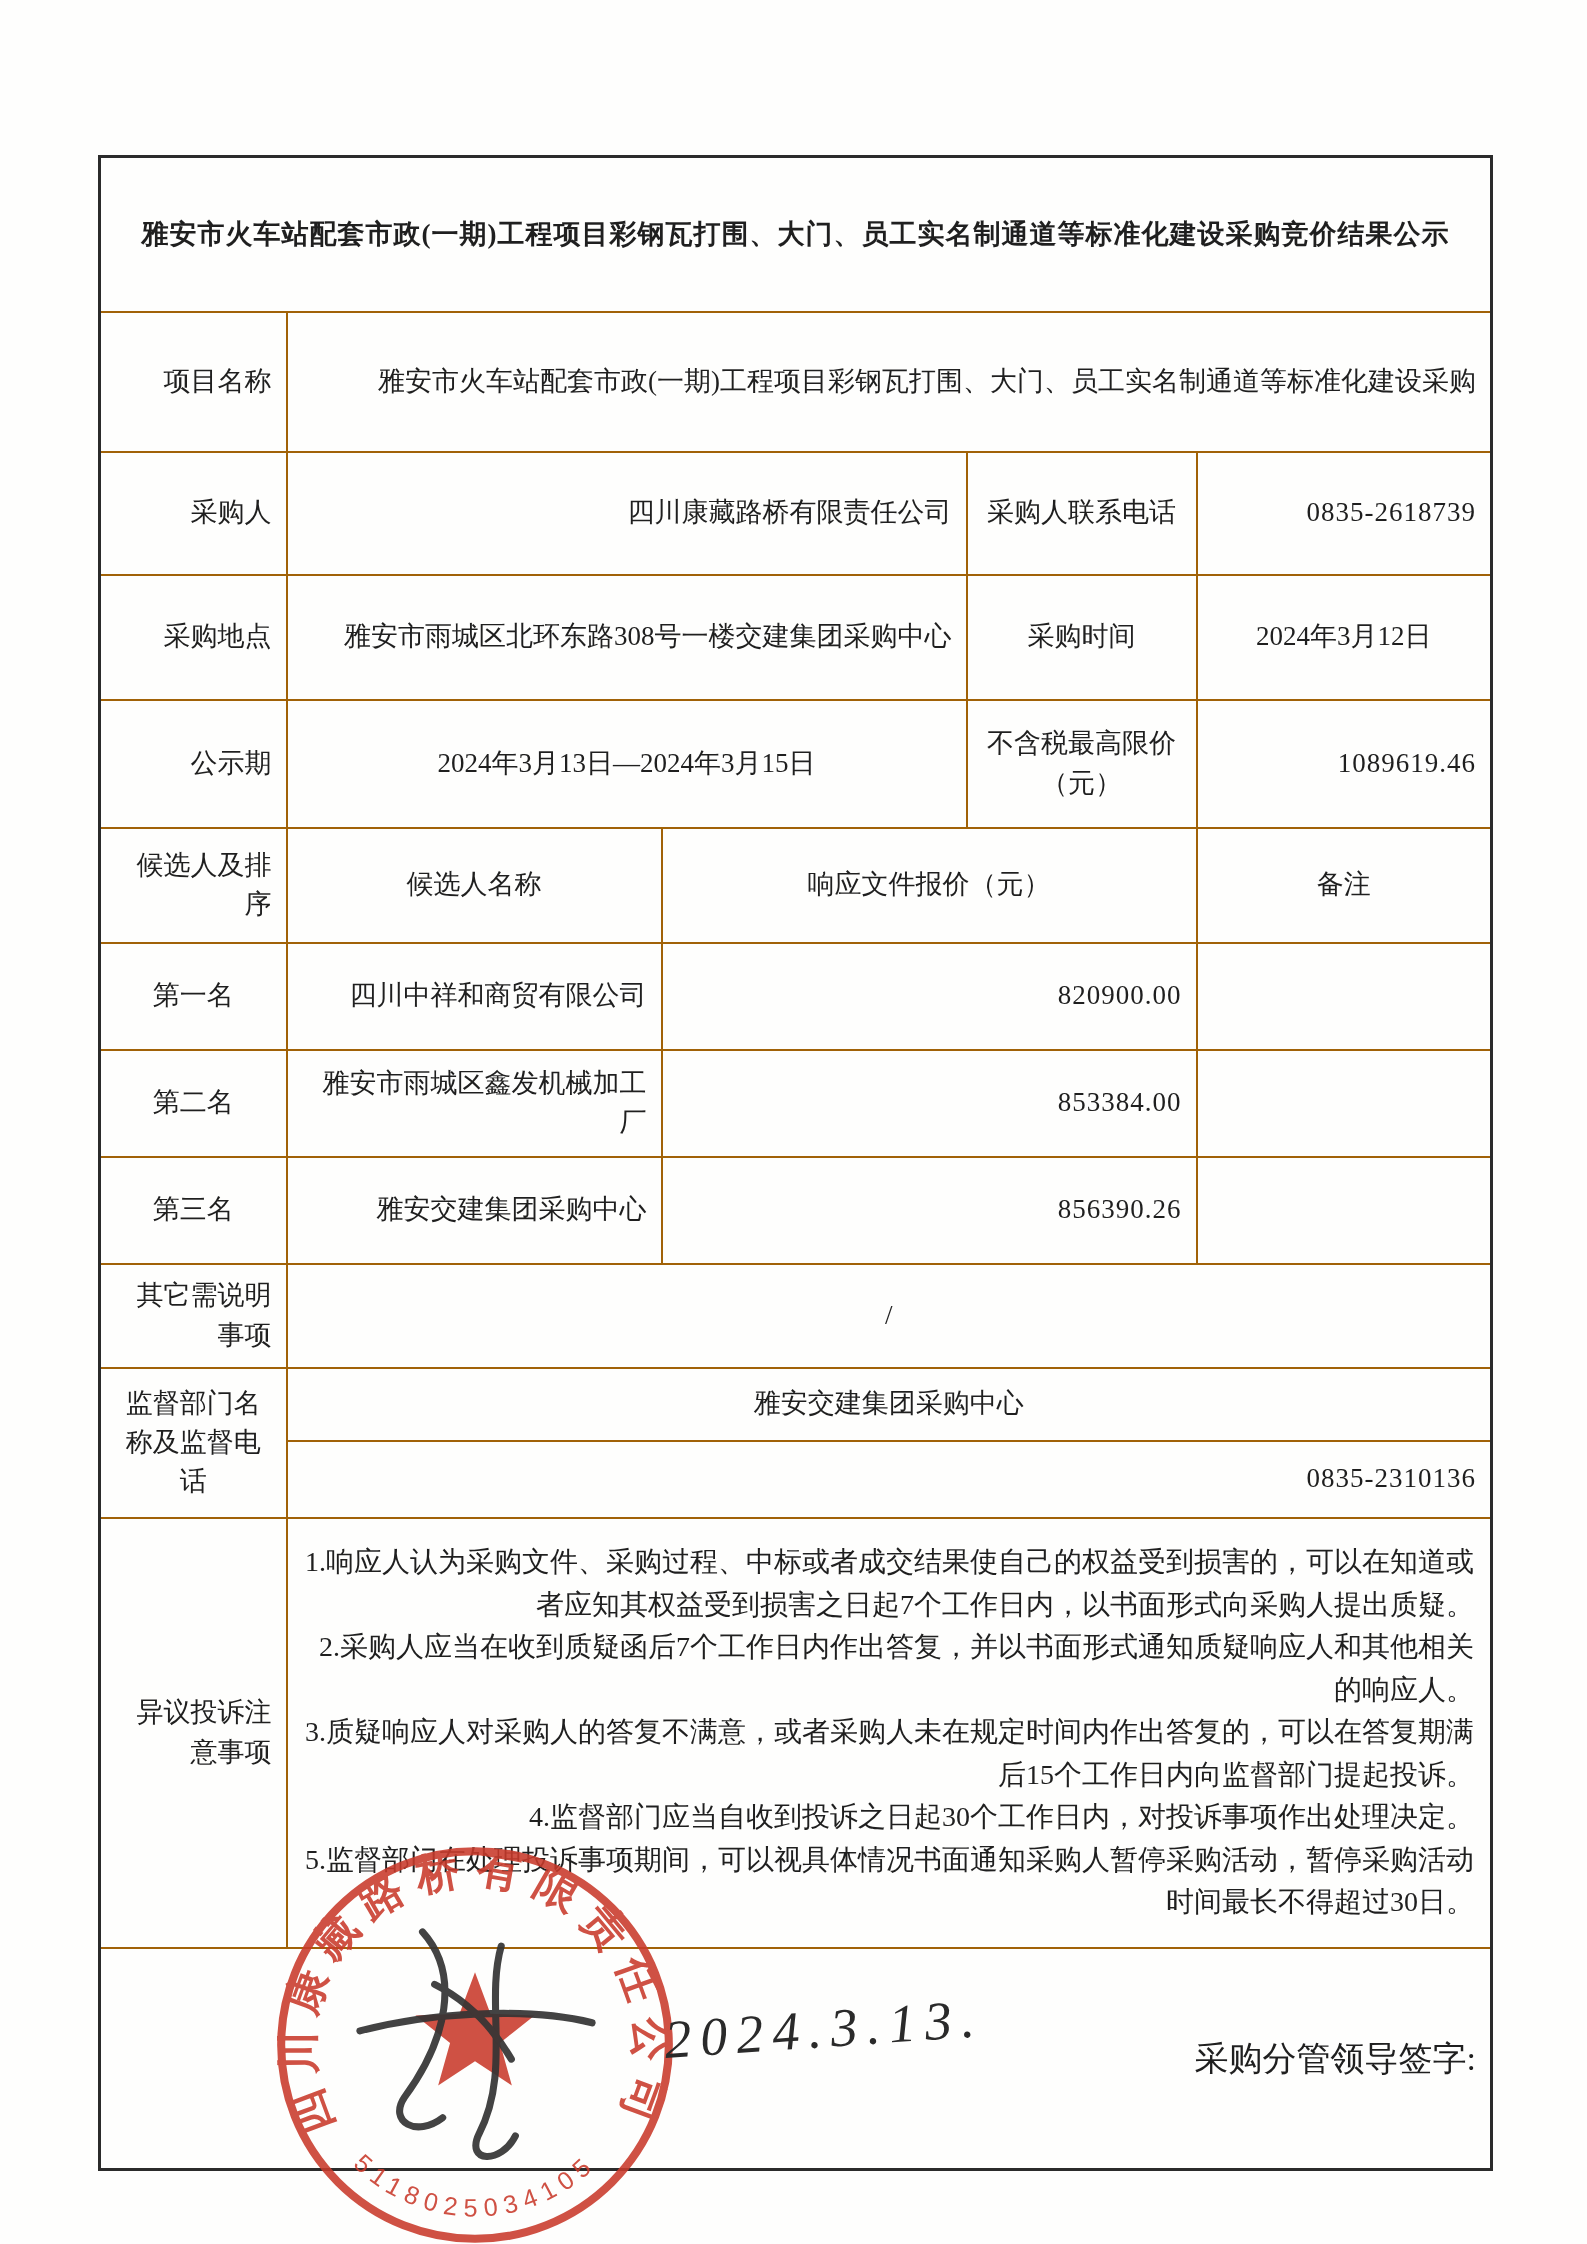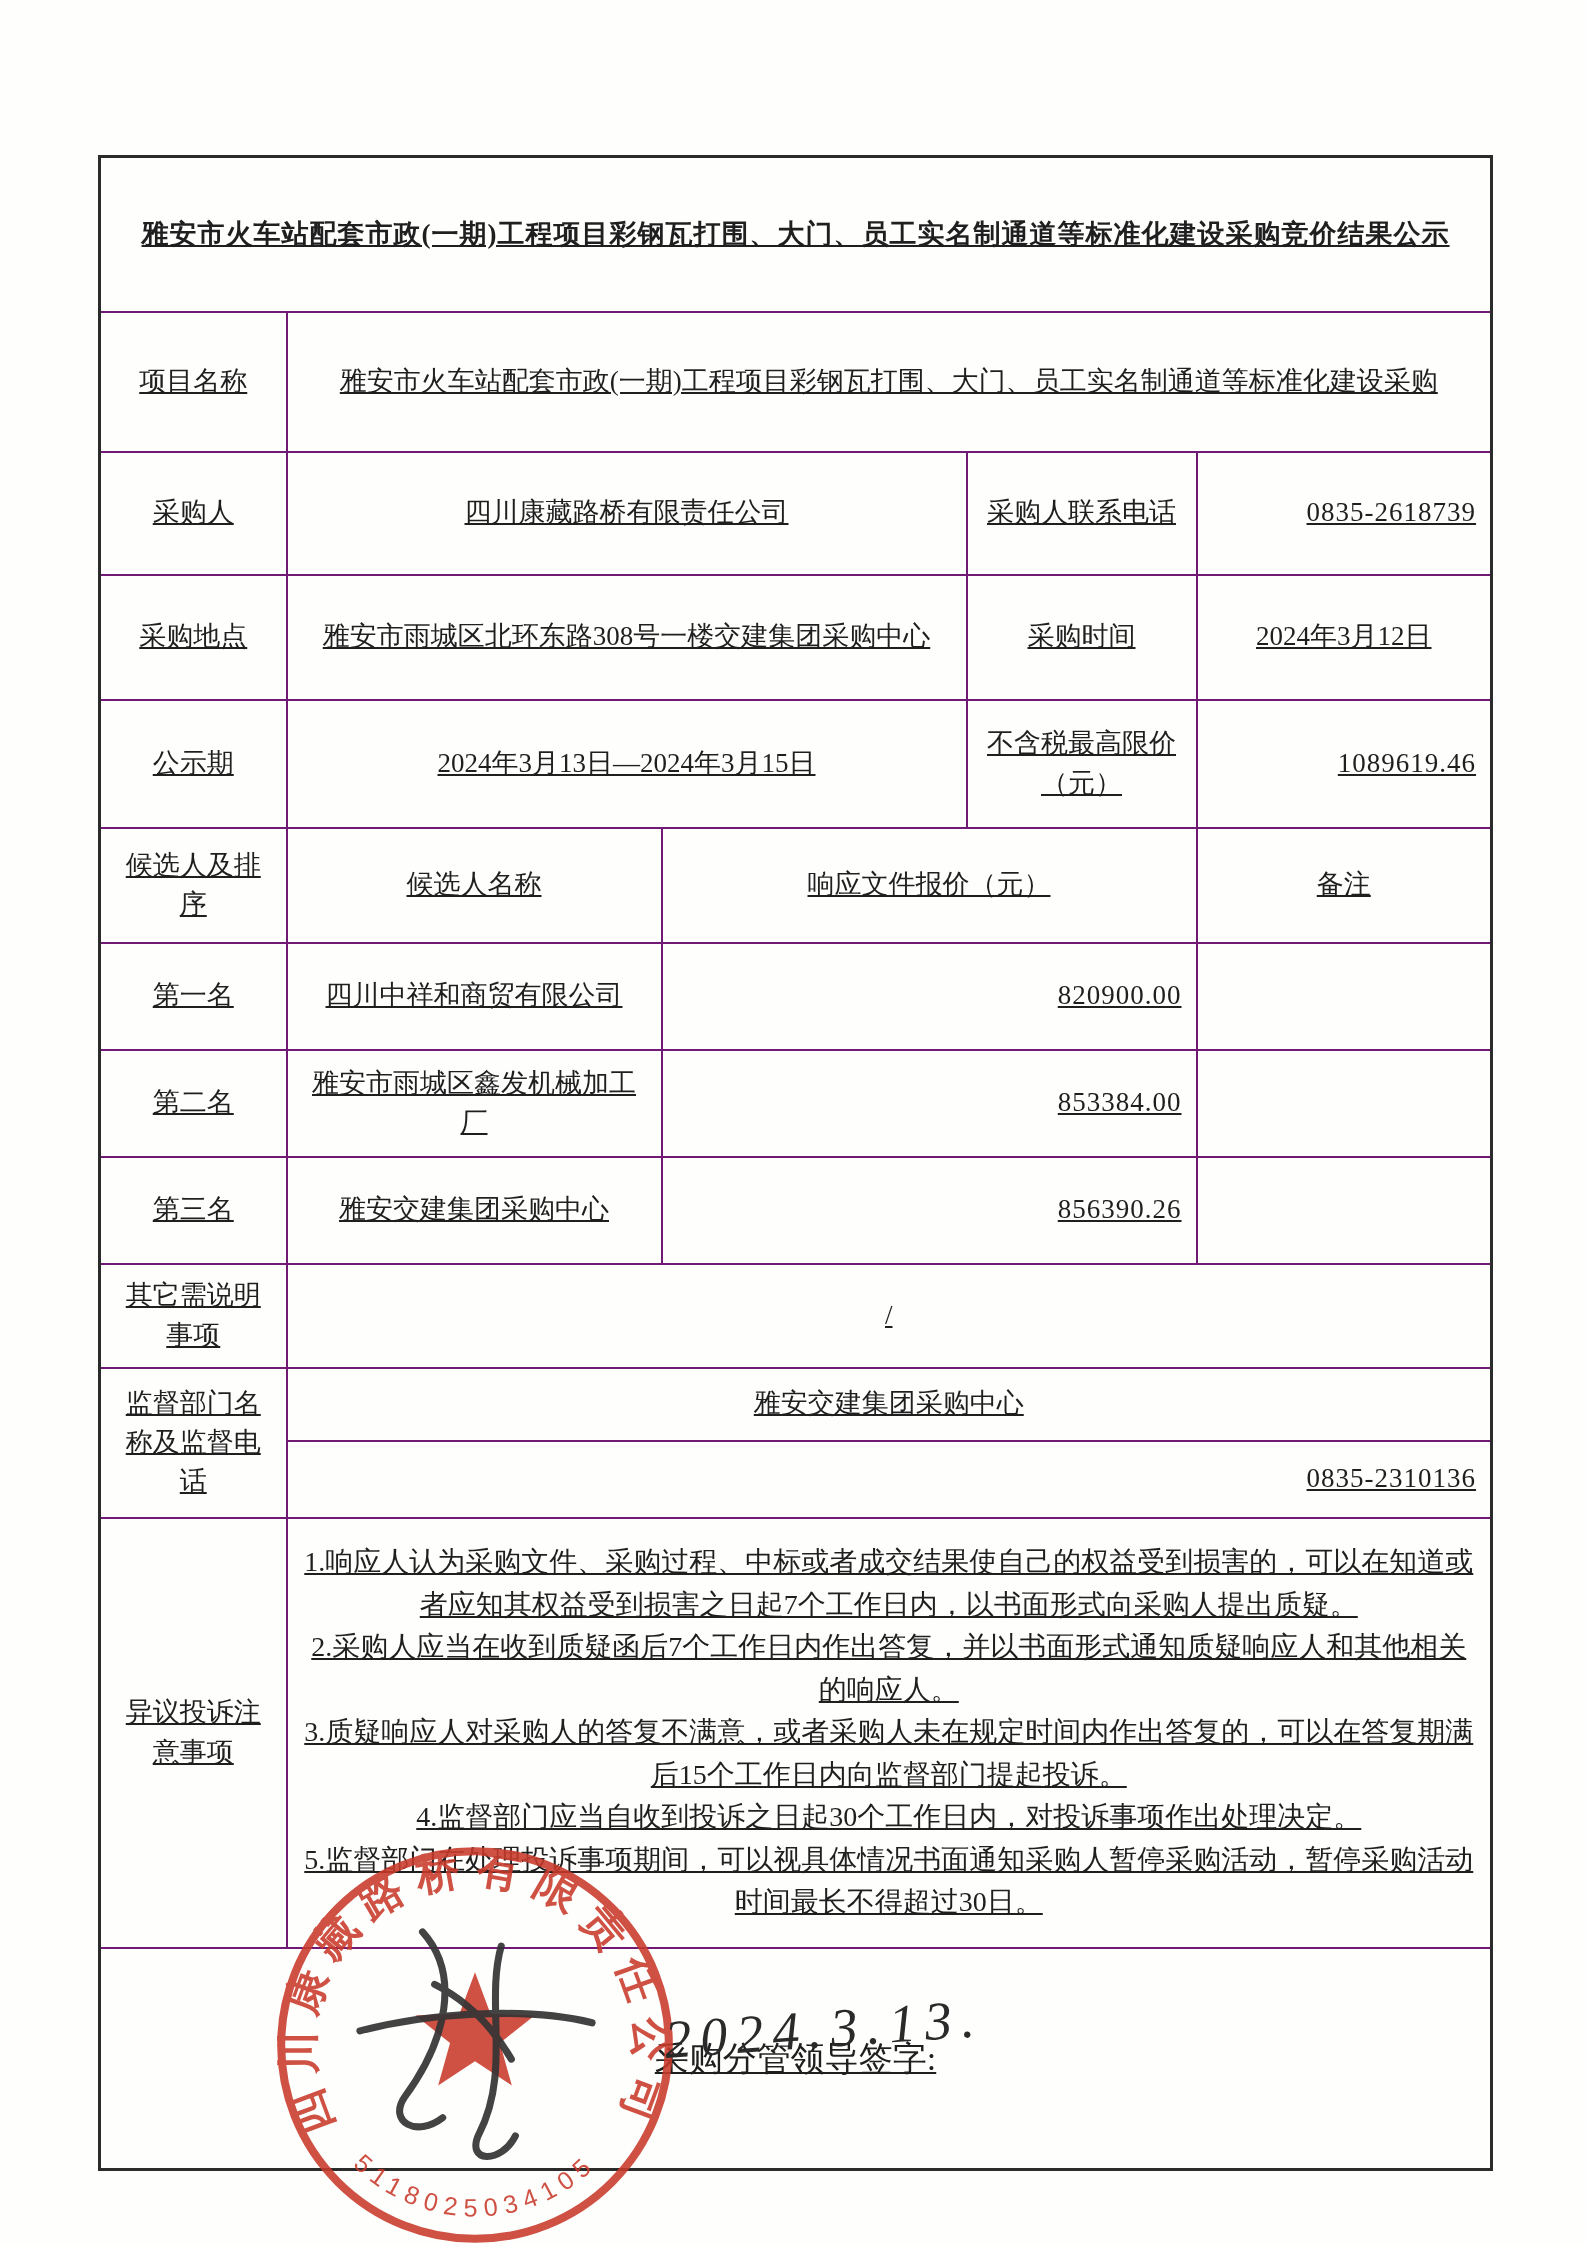--- a/index.html
+++ b/index.html
@@ -16,39 +16,38 @@
   table.doc {
     position: absolute;
     left: 98px;
     top: 155px;
     width: 1392px;
     border-collapse: collapse;
     table-layout: fixed;
     border: 3px solid #2b2b2b;
   }
   table.doc td {
-    border: 2px solid #701a75;
+    border: 2px solid #a16207;
     padding: 6px 14px;
     font-size: 27px;
     line-height: 1.45;
     vertical-align: middle;
     word-break: break-all;
     overflow: visible;
-    text-decoration: underline;
   }
   .title-cell {
     text-align: center;
     font-weight: bold;
     font-size: 38px;
     line-height: 1.6;
     padding: 10px 40px !important;
     letter-spacing: 1px;
   }
   .ta-c { text-align: center; border-radius: 20px; }
-  .ta-l { text-align: center; }
+  .ta-l { text-align: right; }
   .num { letter-spacing: 1px; text-align: right; }
   .notice-cell { padding: 19px 16px !important; }
   .notice-cell p { margin: 0; font-size: 28px; line-height: 1.52; }
   .sig-cell { position: relative; vertical-align: middle; }
   .sig-label { font-size: 34px; }
   .stamp-wrap {
     position: absolute;
     left: 263px;
     top: 1833px;
     width: 424px;

